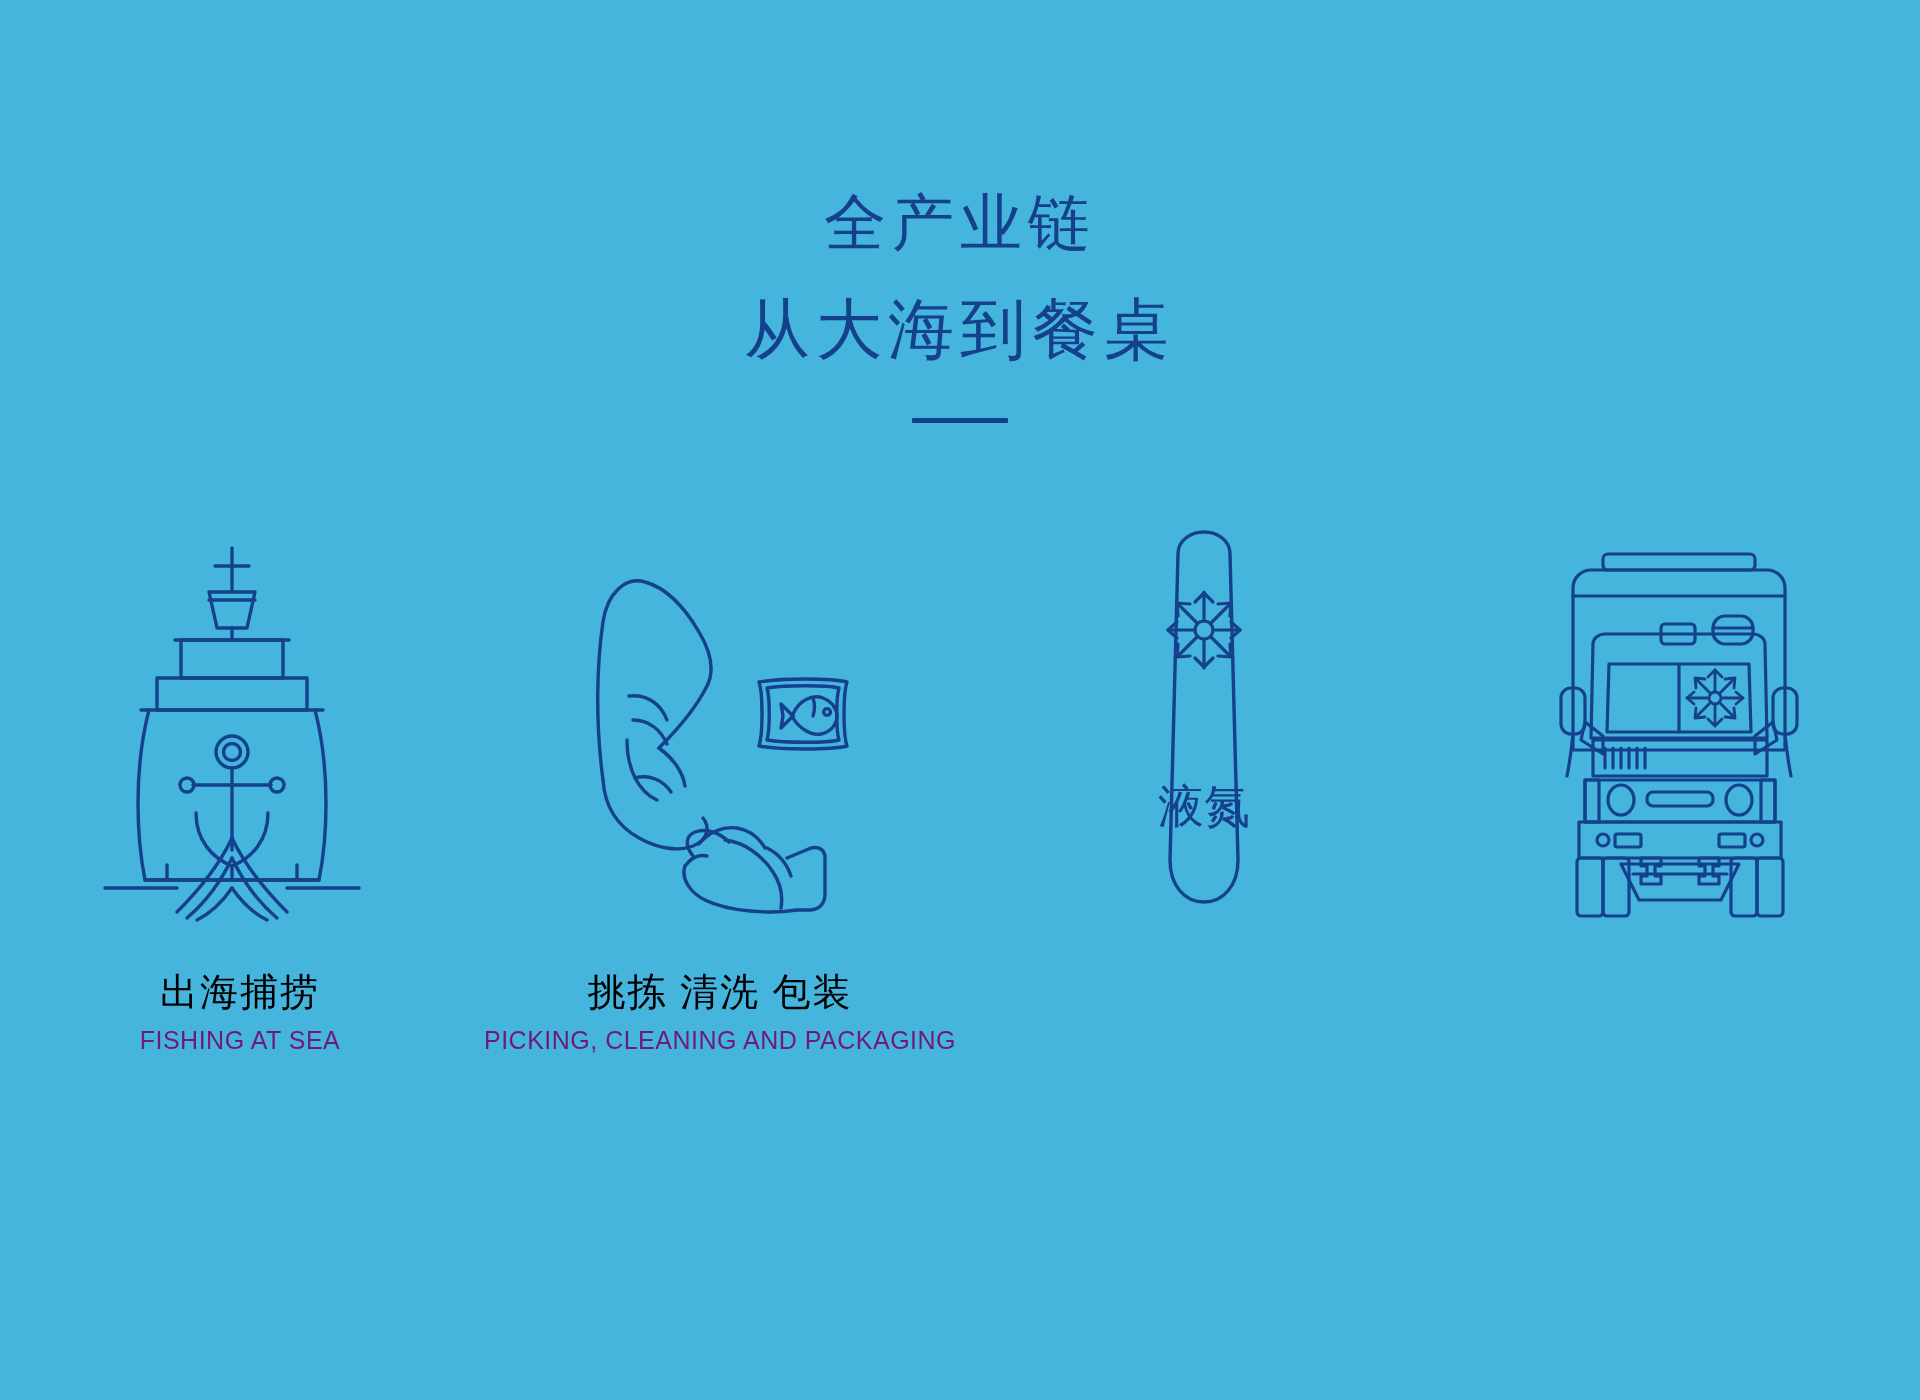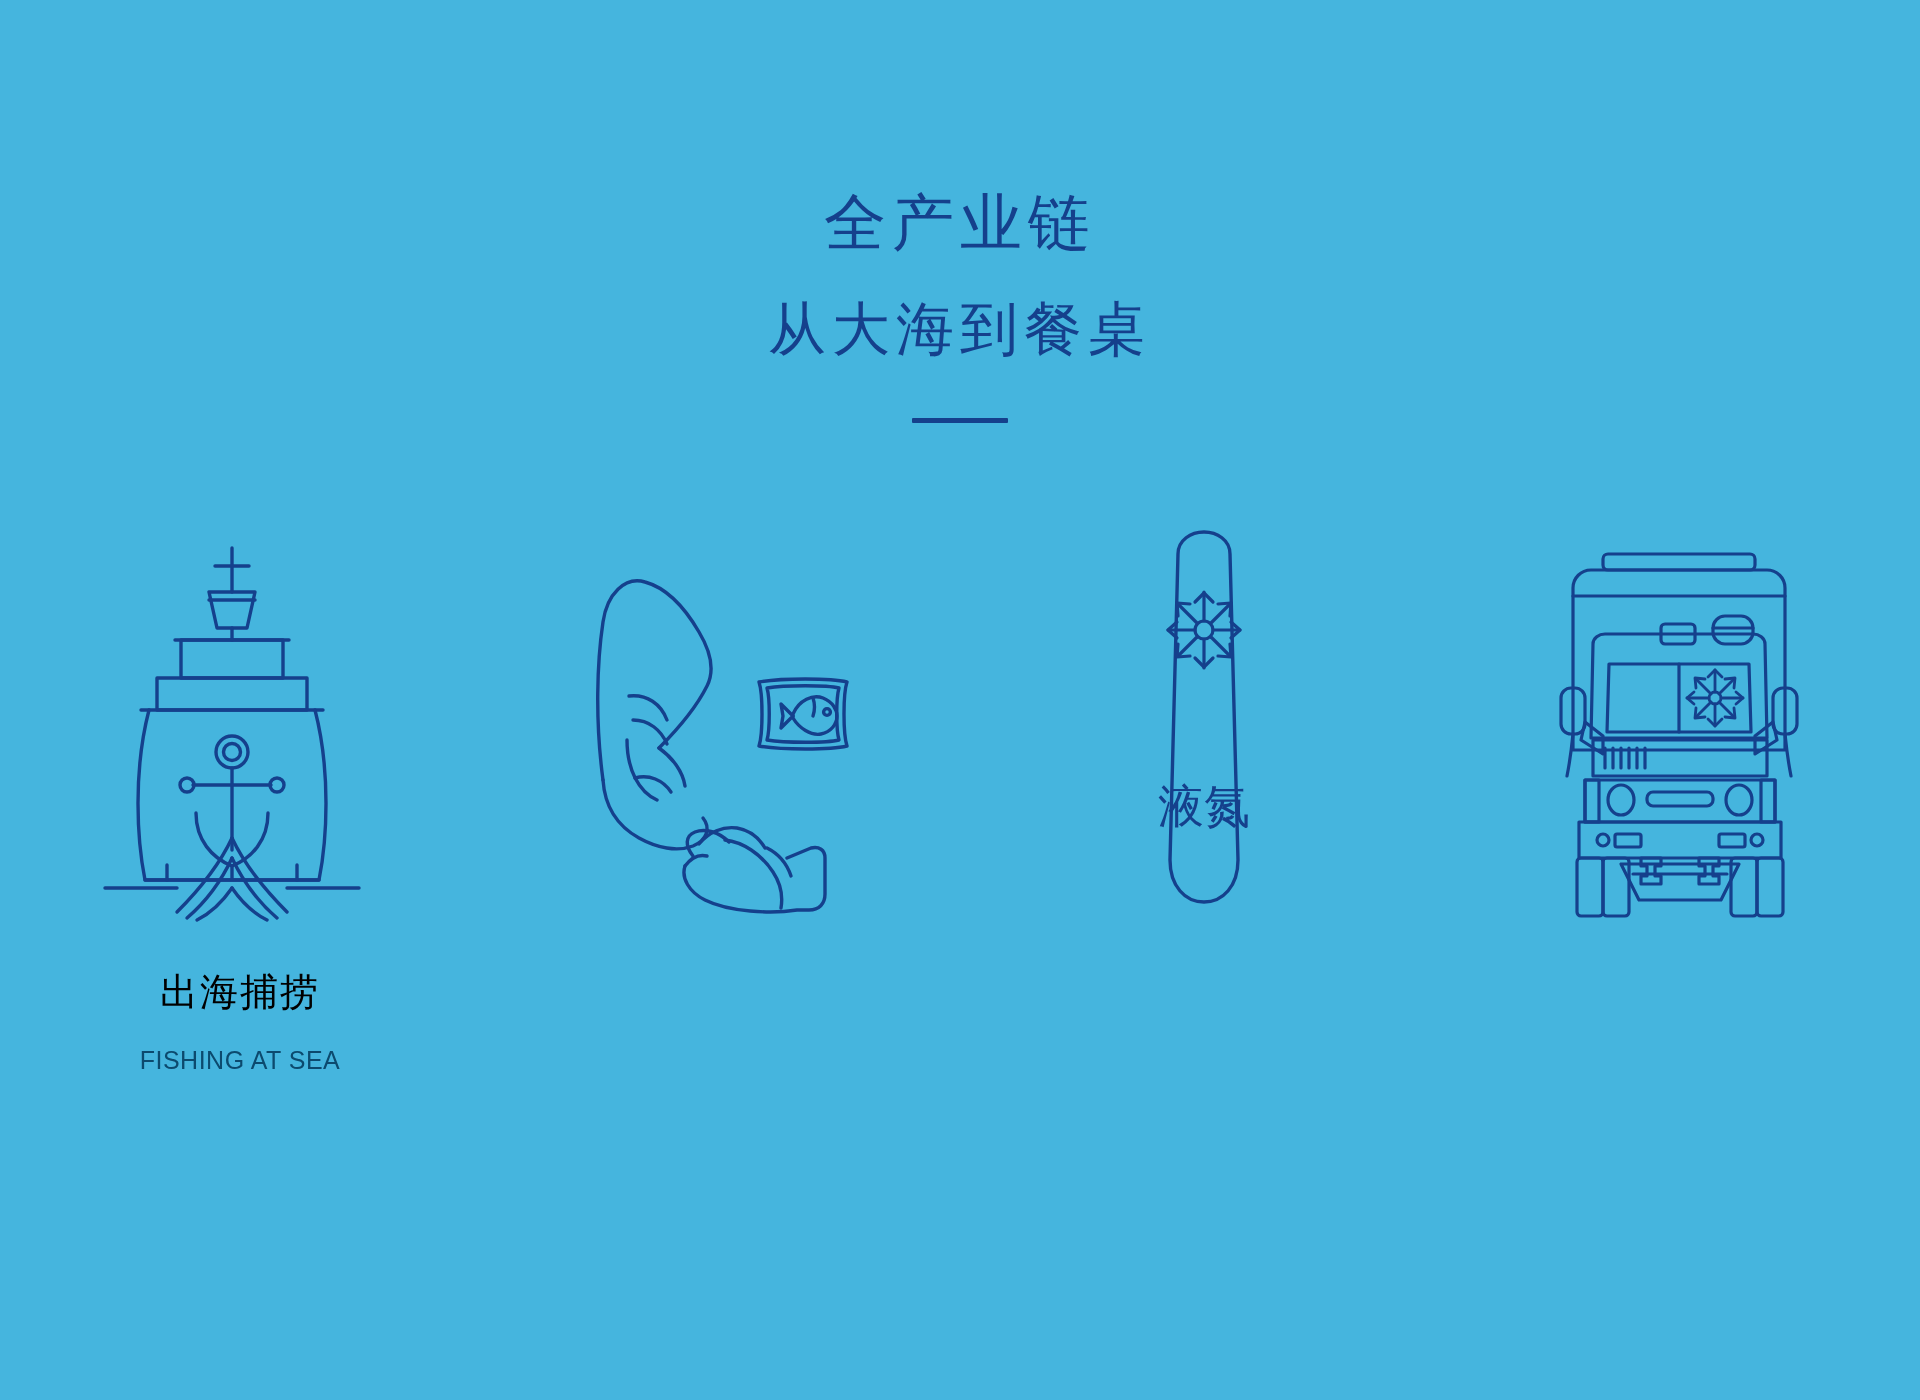--- a/index.html
+++ b/index.html
@@ -31,21 +31,21 @@
   }
   .heading-line {
     color: #15408c;
     font-size: 62px;
     line-height: 106px;
     letter-spacing: 6px;
     font-weight: 400;
     white-space: nowrap;
   }
   .heading-line.line2 {
-    font-size: 58px;
+    font-size: 66px;
   }
   .divider-wrap {
     margin-top: 36px;
     display: flex;
     justify-content: center;
   }
   .divider {
     width: 96px;
     height: 5px;
     background: #15408c;
@@ -86,25 +86,25 @@
     text-align: center;
   }
   .label-cn {
     color: #000000;
     font-size: 38px;
     letter-spacing: 2px;
     line-height: 48px;
     white-space: nowrap;
   }
   .label-en {
-    color: #0c4a6e;
+    color: #701a75;
     font-size: 25px;
     letter-spacing: 0.5px;
     line-height: 40px;
-    margin-top: 24px;
+    margin-top: 4px;
     white-space: nowrap;
   }
 
   
   .step-1 .icon-box { transform: translateX(-8px); }
   .step-2 .icon-box { transform: translateX(6px); }
   .step-3 .icon-box { transform: translateX(4px); }
   .step-4 .icon-box { transform: translateX(10px); }
 </style>
 </head>
@@ -224,20 +224,24 @@
                    C148 342 190 344 216 340
                    L228 340
                    C238 340 244 334 244 324
                    L244 288
                    C244 280 238 276 230 278
                    L206 288"></path>
           <path d="M104 296 C110 288 118 284 126 286"></path>
           <path d="M144 270 C162 272 180 284 192 302 C200 314 202 326 200 338"></path>
           <path d="M186 278 C198 284 206 294 210 306"></path>
         </svg>
+      </div>
+      <div class="labels">
+        <div class="label-cn">挑拣 清洗 包装</div>
+        <div class="label-en">PICKING, CLEANING AND PACKAGING</div>
       </div>
     </div>
 
     <div class="step step-3">
       <div class="icon-box">
         <svg width="150" height="390" viewBox="0 0 150 390" fill="none" stroke="#15408c" stroke-width="3.4" stroke-linecap="round" stroke-linejoin="round">
 
           <path d="M49 24
                    C49 10 62 2 75 2
                    C88 2 101 10 101 24

